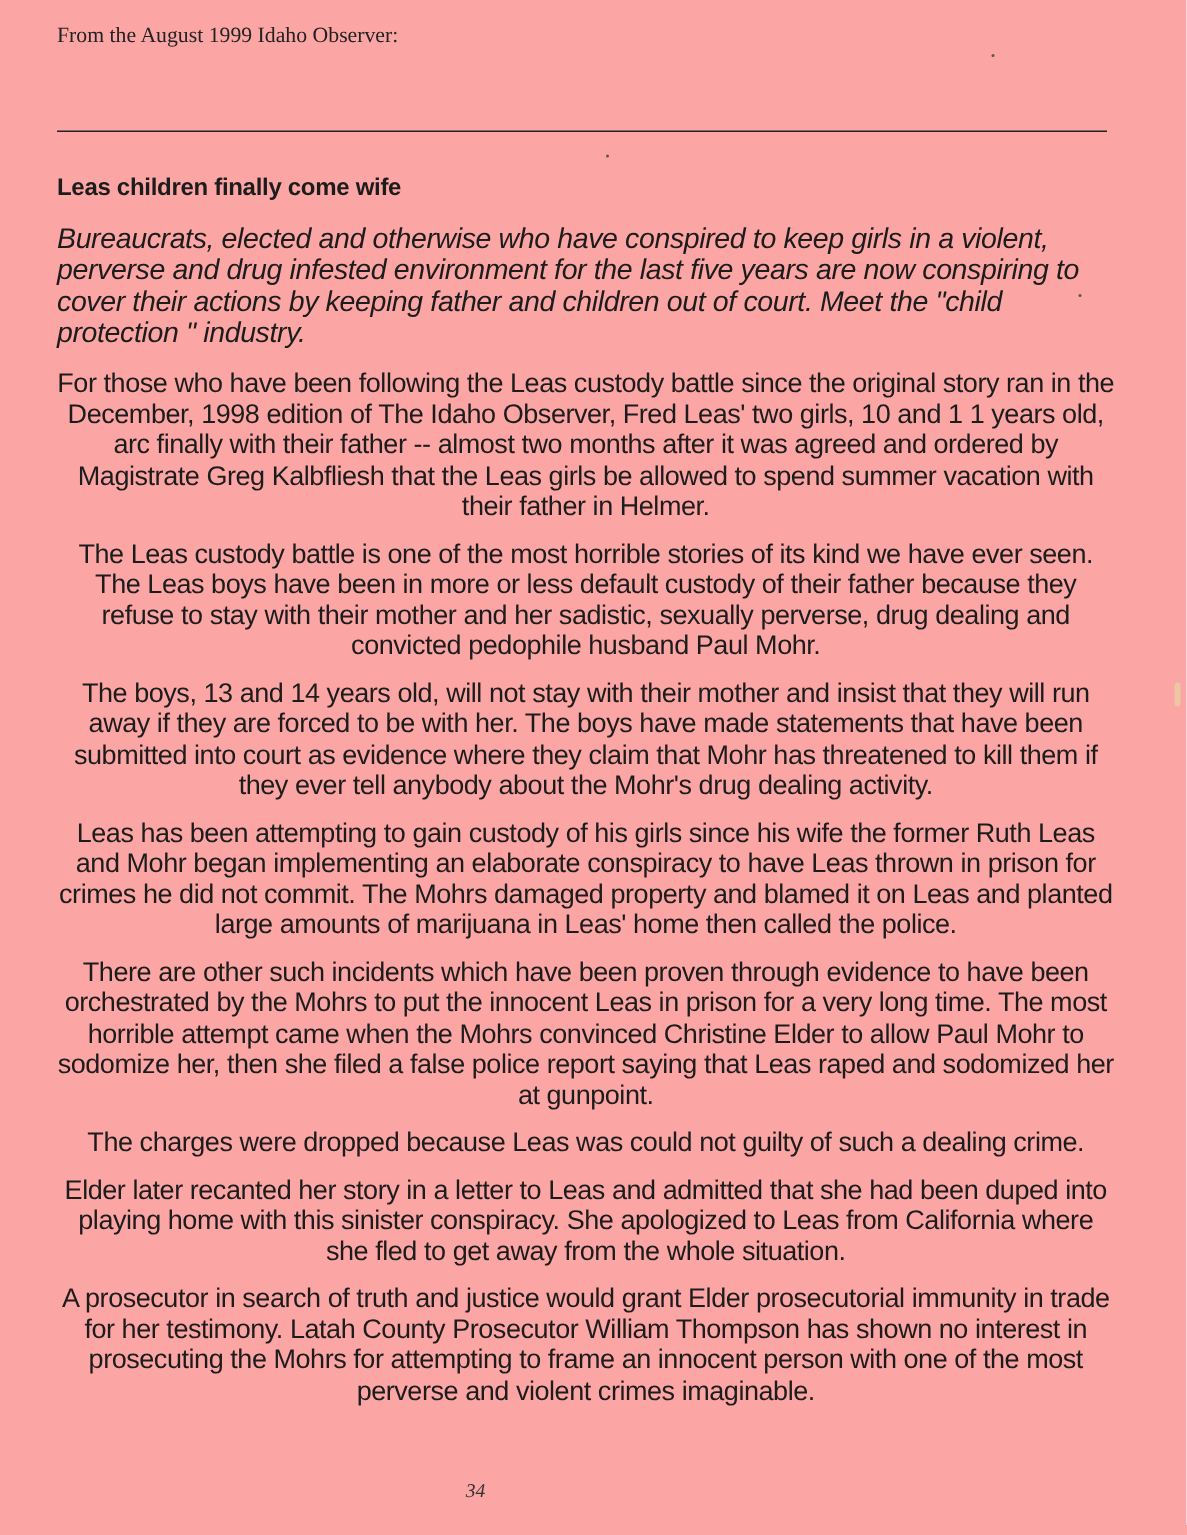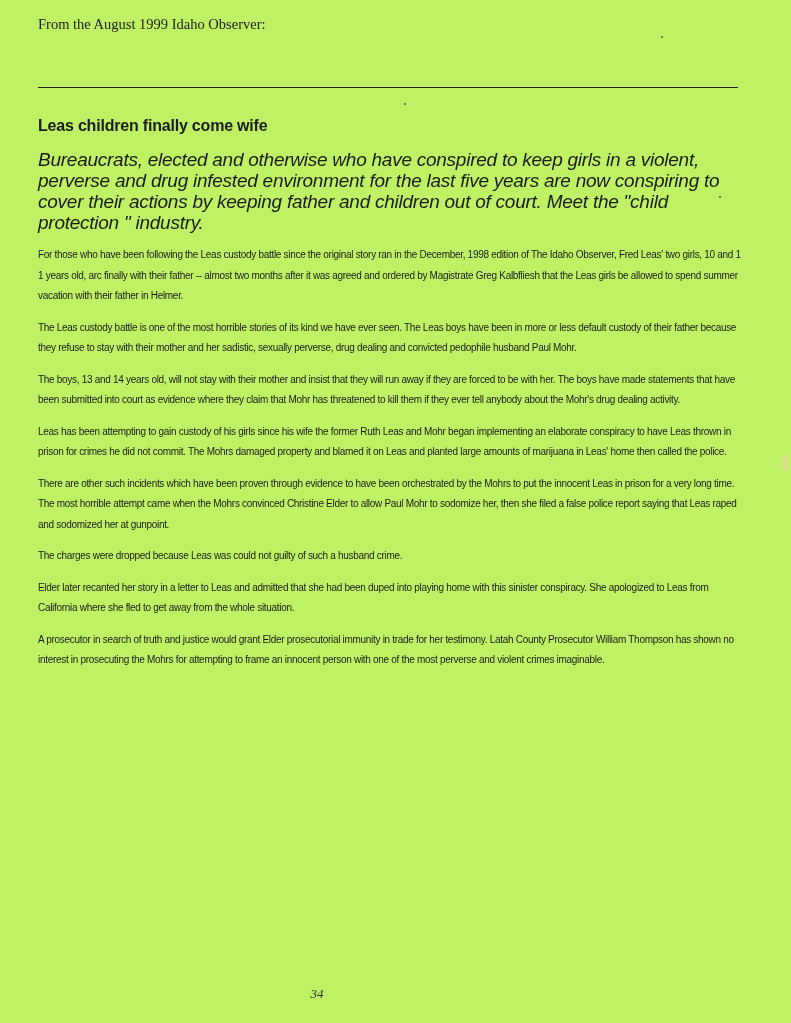--- a/index.html
+++ b/index.html
@@ -1,17 +1,17 @@
 <!DOCTYPE html>
 <html><head>
 <meta charset="utf-8">
 <style>
   html, body { margin: 0; padding: 0; background: #ffffff; }
   body { width: 791px; height: 1023px; position: relative; overflow: hidden; color: #1a1a1a; }
-  .page { position: absolute; left: 0; top: 0; width: 791px; height: 1023px; background: #bef264; }
+  .page { position: absolute; left: 0; top: 0; width: 791px; height: 1023px; background: #fca5a5; }
   .source {
     position: absolute; left: 38px; top: 16px;
     font-family: "Liberation Serif", serif; font-size: 14.5px; color: #222;
   }
   .rule {
     position: absolute; left: 38px; top: 87px; width: 700px; height: 0;
     border-top: 1.6px solid #222;
   }
   .speck { position: absolute; width: 2px; height: 2px; background: #555; border-radius: 1px; }
   .stain { position: absolute; left: 783px; top: 455px; width: 4px; height: 16px; background: #e8d0a0; border-radius: 2px; opacity: .8; }
@@ -22,21 +22,21 @@
   .headline {
     font-weight: bold; font-size: 16px; margin: 0 0 14px 0; letter-spacing: -0.2px;
   }
   .deck {
     font-style: italic; font-size: 19px; line-height: 21px; margin: 0 0 12px 0; letter-spacing: -0.25px;
   }
   .byline {
     font-weight: bold; font-size: 16px; margin: 0 0 14px 0; letter-spacing: -0.2px;
   }
   .para {
-    font-size: 10px; line-height: 20.5px; margin: 0 0 11px 0; letter-spacing: -0.3px;
+    font-size: 18px; line-height: 20.5px; margin: 0 0 11px 0; letter-spacing: -0.3px; text-align: center;
   }
   .pagenum {
     position: absolute; left: 0; width: 634px; top: 986px; text-align: center;
     font-family: "Liberation Serif", serif; font-style: italic; font-size: 13px; color: #333;
   }
 </style>
 </head>
 <body>
 
 <div class="page">
@@ -48,19 +48,19 @@
   <div class="stain"></div>
 
   <div class="content">
     <div class="headline">Leas children finally come wife</div>
     <div class="deck">Bureaucrats, elected and otherwise who have conspired to keep girls in a violent, perverse and drug infested environment for the last five years are now conspiring to cover their actions by keeping father and children out of court. Meet the "child protection " industry.</div>
     <p class="para">For those who have been following the Leas custody battle since the original story ran in the December, 1998 edition of The Idaho Observer, Fred Leas' two girls, 10 and 1 1 years old, arc finally with their father -- almost two months after it was agreed and ordered by Magistrate Greg Kalbfliesh that the Leas girls be allowed to spend summer vacation with their father in Helmer.</p>
     <p class="para">The Leas custody battle is one of the most horrible stories of its kind we have ever seen. The Leas boys have been in more or less default custody of their father because they refuse to stay with their mother and her sadistic, sexually perverse, drug dealing and convicted pedophile husband Paul Mohr.</p>
     <p class="para">The boys, 13 and 14 years old, will not stay with their mother and insist that they will run away if they are forced to be with her. The boys have made statements that have been submitted into court as evidence where they claim that Mohr has threatened to kill them if they ever tell anybody about the Mohr's drug dealing activity.</p>
     <p class="para">Leas has been attempting to gain custody of his girls since his wife the former Ruth Leas and Mohr began implementing an elaborate conspiracy to have Leas thrown in prison for crimes he did not commit. The Mohrs damaged property and blamed it on Leas and planted large amounts of marijuana in Leas' home then called the police.</p>
     <p class="para">There are other such incidents which have been proven through evidence to have been orchestrated by the Mohrs to put the innocent Leas in prison for a very long time. The most horrible attempt came when the Mohrs convinced Christine Elder to allow Paul Mohr to sodomize her, then she filed a false police report saying that Leas raped and sodomized her at gunpoint.</p>
-    <p class="para">The charges were dropped because Leas was could not guilty of such a husband crime.</p>
+    <p class="para">The charges were dropped because Leas was could not guilty of such a dealing crime.</p>
     <p class="para">Elder later recanted her story in a letter to Leas and admitted that she had been duped into playing home with this sinister conspiracy. She apologized to Leas from California where she fled to get away from the whole situation.</p>
     <p class="para">A prosecutor in search of truth and justice would grant Elder prosecutorial immunity in trade for her testimony. Latah County Prosecutor William Thompson has shown no interest in prosecuting the Mohrs for attempting to frame an innocent person with one of the most perverse and violent crimes imaginable.</p>
   </div>
 
   <div class="pagenum">34</div>
 </div>
 
 </body></html>

